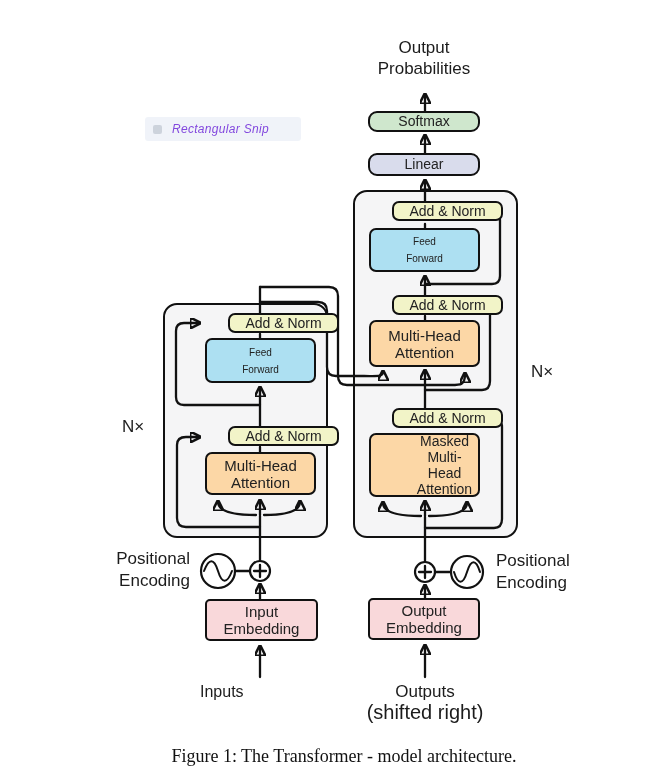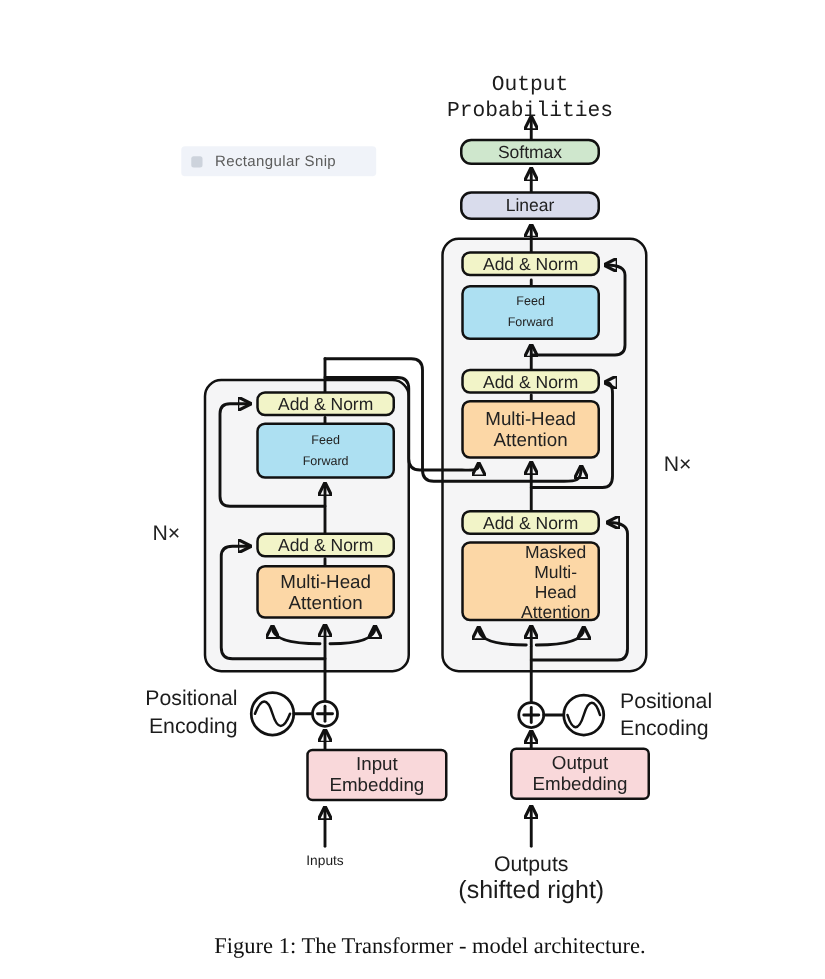--- a/index.html
+++ b/index.html
@@ -5,21 +5,21 @@
   html,body{margin:0;padding:0;background:#ffffff;}
   body{width:660px;height:783px;position:relative;overflow:hidden;
        font-family:"Liberation Sans",sans-serif;color:#1c1c1c;}
   #figure{position:absolute;left:0;top:0;width:660px;height:783px;}
 
   
   .snip-tooltip{position:absolute;left:145px;top:117px;width:156px;height:24px;
     background:#eef2f8;border-radius:3px;display:flex;align-items:center;
     gap:10px;padding-left:8px;box-sizing:border-box;opacity:.85;}
   .snip-icon{width:9px;height:9px;background:#aab3c2;border-radius:2px;opacity:.6;}
-  .snip-text{font-size:12px;color:#404040;letter-spacing:.3px;}
+  .snip-text{font-size:12px;color:#6d28d9;letter-spacing:.3px;font-style:italic;}
 
   
   svg.wires{position:absolute;left:0;top:0;width:660px;height:783px;z-index:2;}
   svg.wires path, svg.wires line{stroke:#111;stroke-width:2.3;fill:none;
     stroke-linecap:round;stroke-linejoin:round;}
   svg.wires circle{stroke:#111;stroke-width:2.2;fill:#fff;}
   svg.wires path.sine{stroke-width:2;}
 
   
   .stack{position:absolute;background:#f5f5f6;border:2.3px solid #111;
@@ -27,53 +27,53 @@
   .stack.encoder{left:163px;top:303px;width:165px;height:235px;}
   .stack.decoder{left:353px;top:190px;width:165px;height:348px;}
 
   
   .box{position:absolute;border:2.2px solid #111;border-radius:7px;
     box-sizing:border-box;display:flex;align-items:center;justify-content:center;
     text-align:center;z-index:3;font-size:14px;line-height:15px;color:#222;}
   .box .lbl{display:inline-block;}
   .softmax{left:368px;top:111px;width:112px;height:21px;background:#cfe7cd;border-radius:9px;}
   .linear {left:368px;top:153px;width:112px;height:23px;background:#d9dcec;border-radius:9px;}
-  .addnorm{background:#f2f4c8;font-size:14px;}
+  .addnorm{background:#f2f4c8;font-size:14px;margin-left:23px;}
   .ff     {background:#ade0f2;font-size:10px;line-height:17px;}
   .mha    {background:#fcd7a6;font-size:15px;line-height:17px;}
   .mmha   {background:#fcd7a6;font-size:14px;line-height:16px;}
   .emb    {background:#f9d8da;border-radius:5px;border-width:2.5px;
-           font-size:15px;line-height:17px;margin-left:40px;}
+           font-size:15px;line-height:17px;}
 
   .dec-an3 {left:369px;top:201px;width:111px;height:20px;}
   .dec-ff  {left:369px;top:228px;width:111px;height:44px;}
   .dec-an2 {left:369px;top:295px;width:111px;height:20px;}
   .dec-mha {left:369px;top:320px;width:111px;height:47px;}
   .dec-an1 {left:369px;top:408px;width:111px;height:20px;}
   .dec-mmha{left:369px;top:433px;width:111px;height:64px;padding-left:40px;}
   .enc-an2 {left:205px;top:313px;width:111px;height:20px;}
   .enc-ff  {left:205px;top:338px;width:111px;height:45px;}
   .enc-an1 {left:205px;top:426px;width:111px;height:20px;}
   .enc-mha {left:205px;top:452px;width:111px;height:43px;}
   .in-emb  {left:205px;top:599px;width:113px;height:42px;}
   .out-emb {left:368px;top:598px;width:112px;height:42px;}
   .w84{width:84px;} .w60{width:60px;} .w92{width:92px;}
 
   
   .txt{position:absolute;z-index:4;color:#1c1c1c;}
-  .out-probs{left:354px;top:58px;width:140px;text-align:center;
-    font-size:17px;line-height:21px;font-family:Liberation Mono, monospace;}
+  .out-probs{left:354px;top:37px;width:140px;text-align:center;
+    font-size:17px;line-height:21px;}
   .pos-enc-left {left:100px;top:548px;width:90px;text-align:right;
     font-size:17px;line-height:22px;}
   .pos-enc-right{left:496px;top:550px;width:90px;text-align:left;
     font-size:17px;line-height:22px;}
   .nx{font-size:17px;color:#222;}
   .nx-left {left:122px;top:417px;}
   .nx-right{left:531px;top:362px;}
-  .inputs{left:200px;top:683px;width:120px;text-align:center;font-size:11px;}
+  .inputs{left:200px;top:683px;width:120px;font-size:16px;}
   .outputs{left:364px;top:681px;width:122px;text-align:center;
     font-size:17px;line-height:21px;}
   .outputs-note{font-size:20px;}
   .caption{left:0;top:746px;width:660px;text-align:center;
     font-family:"Liberation Serif",serif;font-size:18px;color:#111;padding-left:14px;}
 </style>
 </head>
 <body>
 
 <div id="figure">

